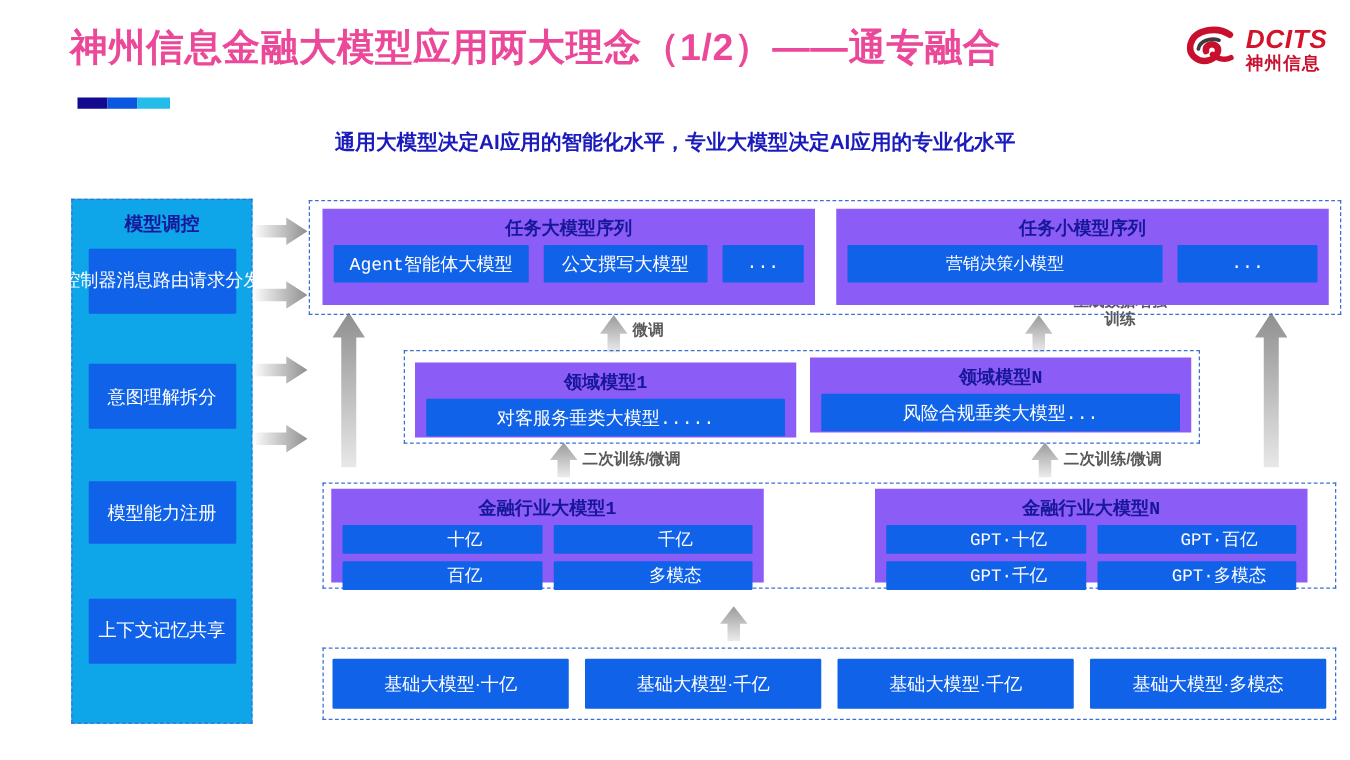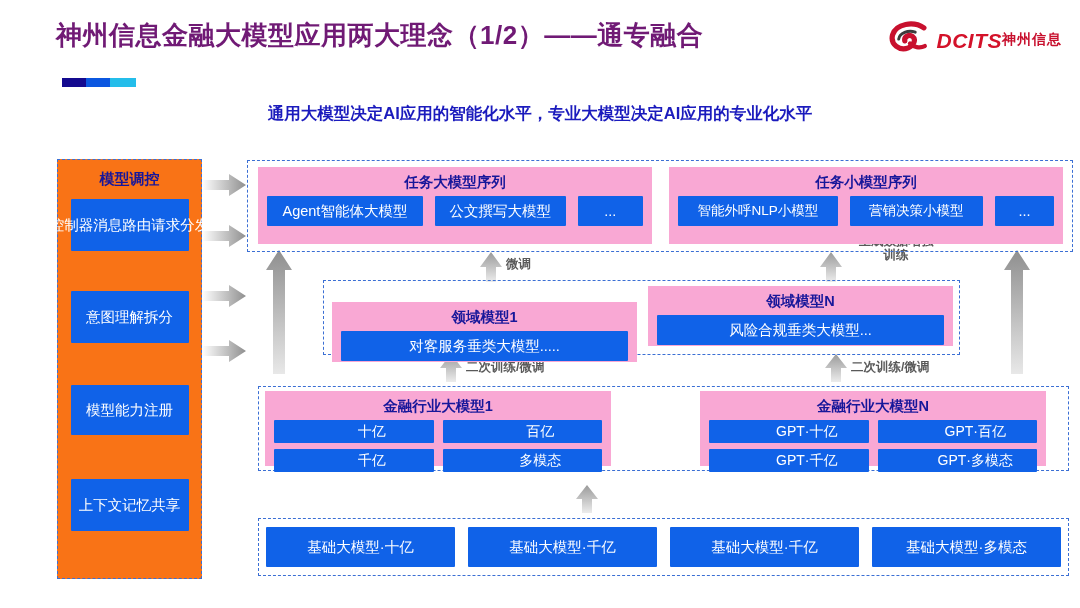--- a/index.html
+++ b/index.html
@@ -7,56 +7,56 @@
     width: 1080px; height: 608px;
     background: #ffffff;
     font-family: "Liberation Sans", "DejaVu Sans", sans-serif;
     overflow: hidden;
   }
   #slide { position: relative; width: 1080px; height: 608px; background: #fff; }
 
   
   .title {
     position: absolute; left: 56px; top: 18px;
-    font-size: 26px; font-weight: bold; color: #701a75;
+    font-size: 30px; font-weight: bold; color: #ec4899;
     letter-spacing: 0.5px; white-space: nowrap;
   }
   .accent-bar { position: absolute; left: 62px; top: 78px; display: flex; height: 9px; width: 74px; }
   .accent-bar i { display: block; height: 100%; }
   .accent-bar i:nth-child(1) { width: 24px; background: #140a8f; }
   .accent-bar i:nth-child(2) { width: 24px; background: #0b57e0; }
   .accent-bar i:nth-child(3) { width: 26px; background: #24bdea; }
 
   .subtitle {
     position: absolute; left: 0; right: 0; top: 103px; text-align: center;
     font-size: 16.5px; font-weight: bold; color: #1b1bbd; white-space: nowrap;
   }
 
   
   .logo { position: absolute; right: 18px; top: 20px; display: flex; align-items: center; gap: 6px; }
   .logo .mark { width: 42px; height: 40px; }
-  .logo .txt { display: flex; line-height: 1; justify-content: flex-end; }
+  .logo .txt { display: flex; flex-direction: column; line-height: 1; justify-content: flex-end; }
   .logo .txt .en {
     font-size: 21px; font-weight: bold; color: #d4122a;
     font-style: italic; letter-spacing: 0.5px;
   }
   .logo .txt .cn { font-size: 14px; font-weight: bold; color: #c8102e; letter-spacing: 1px; margin-top: 3px; font-family: Liberation Mono, monospace; }
 
   
   .pill {
     background: #1062e8; color: #ffffff;
     display: flex; align-items: center; justify-content: center;
     font-size: 14.5px; white-space: nowrap; border-radius: 1px;
   }
   .pill.sm { font-size: 13.5px; }
 
   
   .sidebar {
     position: absolute; left: 57px; top: 159px; width: 145px; height: 420px;
-    border: 1px dashed #3b6fd4; background: #f97316;
+    border: 1px dashed #3b6fd4; background: #0ea5e9;
     display: flex; flex-direction: column; align-items: center; padding-top: 10px;
   }
   .sidebar .hdr { font-size: 15px; font-weight: bold; color: #17179a; margin-bottom: 10px; }
   .sidebar .pill { width: 118px; }
   .sb1 { height: 52px; line-height: 1.25; text-align: center; }
   .sb-gap1 { height: 40px; }
   .sb2 { height: 52px; }
   .sb-gap2 { height: 42px; }
   .sb3 { height: 50px; }
   .sb-gap3 { height: 44px; }
@@ -70,36 +70,36 @@
 
   .arrow-label {
     position: absolute; font-size: 12.5px; color: #595959; font-weight: bold;
     white-space: nowrap; line-height: 1.15;
   }
 
   
   .group { position: absolute; border: 1px dashed #3b6fd4; background: transparent; }
 
   
-  .panel { position: absolute; background: #f9a8d4; }
+  .panel { position: absolute; background: #8b5cf6; font-family: Liberation Mono, monospace; }
   .panel .ttl {
     text-align: center; font-size: 14.5px; font-weight: bold; color: #17179a;
     padding-top: 6px; padding-bottom: 4px;
   }
   .row { display: flex; gap: 12px; padding: 0 9px 8px 9px; }
   .row .pill { height: 30px; }
 
   
   #task-group { left: 247px; top: 160px; width: 826px; height: 92px; }
   #task-left  { left: 258px; top: 167px; width: 394px; height: 77px; }
   #task-right { left: 669px; top: 167px; width: 394px; height: 77px; }
 
   
   #domain-group { left: 323px; top: 280px; width: 637px; height: 75px; }
-  #domain-left  { left: 332px; top: 302px; width: 305px; height: 60px; }
+  #domain-left  { left: 332px; top: 290px; width: 305px; height: 60px; }
   #domain-right { left: 648px; top: 286px; width: 305px; height: 60px; }
 
   
   #industry-group { left: 258px; top: 386px; width: 811px; height: 85px; }
   #industry-left  { left: 265px; top: 391px; width: 346px; height: 75px; }
   #industry-right { left: 700px; top: 391px; width: 346px; height: 75px; }
   .grid2 {
     display: grid; grid-template-columns: 1fr 1fr; gap: 6px 9px;
     padding: 0 9px 6px 9px;
   }
@@ -223,21 +223,20 @@
     <div class="row">
       <div class="pill" style="flex:1.55">Agent智能体大模型</div>
       <div class="pill" style="flex:1.3">公文撰写大模型</div>
       <div class="pill" style="flex:0.65">...</div>
     </div>
   </div>
 
   <div class="panel" id="task-right">
     <div class="ttl">任务小模型序列</div>
     <div class="row">
-      <div class="pill sm" style="flex:1.62">智能外呼NLP小模型</div>
       <div class="pill sm" style="flex:1.35">营销决策小模型</div>
       <div class="pill" style="flex:0.6">...</div>
     </div>
   </div>
 
   <div class="group" id="domain-group"></div>
 
   <div class="panel" id="domain-left">
     <div class="ttl">领域模型1</div>
     <div class="row">
@@ -251,22 +250,22 @@
       <div class="pill" style="flex:1">风险合规垂类大模型...</div>
     </div>
   </div>
 
   <div class="group" id="industry-group"></div>
 
   <div class="panel" id="industry-left">
     <div class="ttl">金融行业大模型1</div>
     <div class="grid2">
       <div class="pill">十亿</div>
+      <div class="pill">千亿</div>
       <div class="pill">百亿</div>
-      <div class="pill">千亿</div>
       <div class="pill">多模态</div>
     </div>
   </div>
 
   <div class="panel" id="industry-right">
     <div class="ttl">金融行业大模型N</div>
     <div class="grid2">
       <div class="pill">GPT·十亿</div>
       <div class="pill">GPT·百亿</div>
       <div class="pill">GPT·千亿</div>

